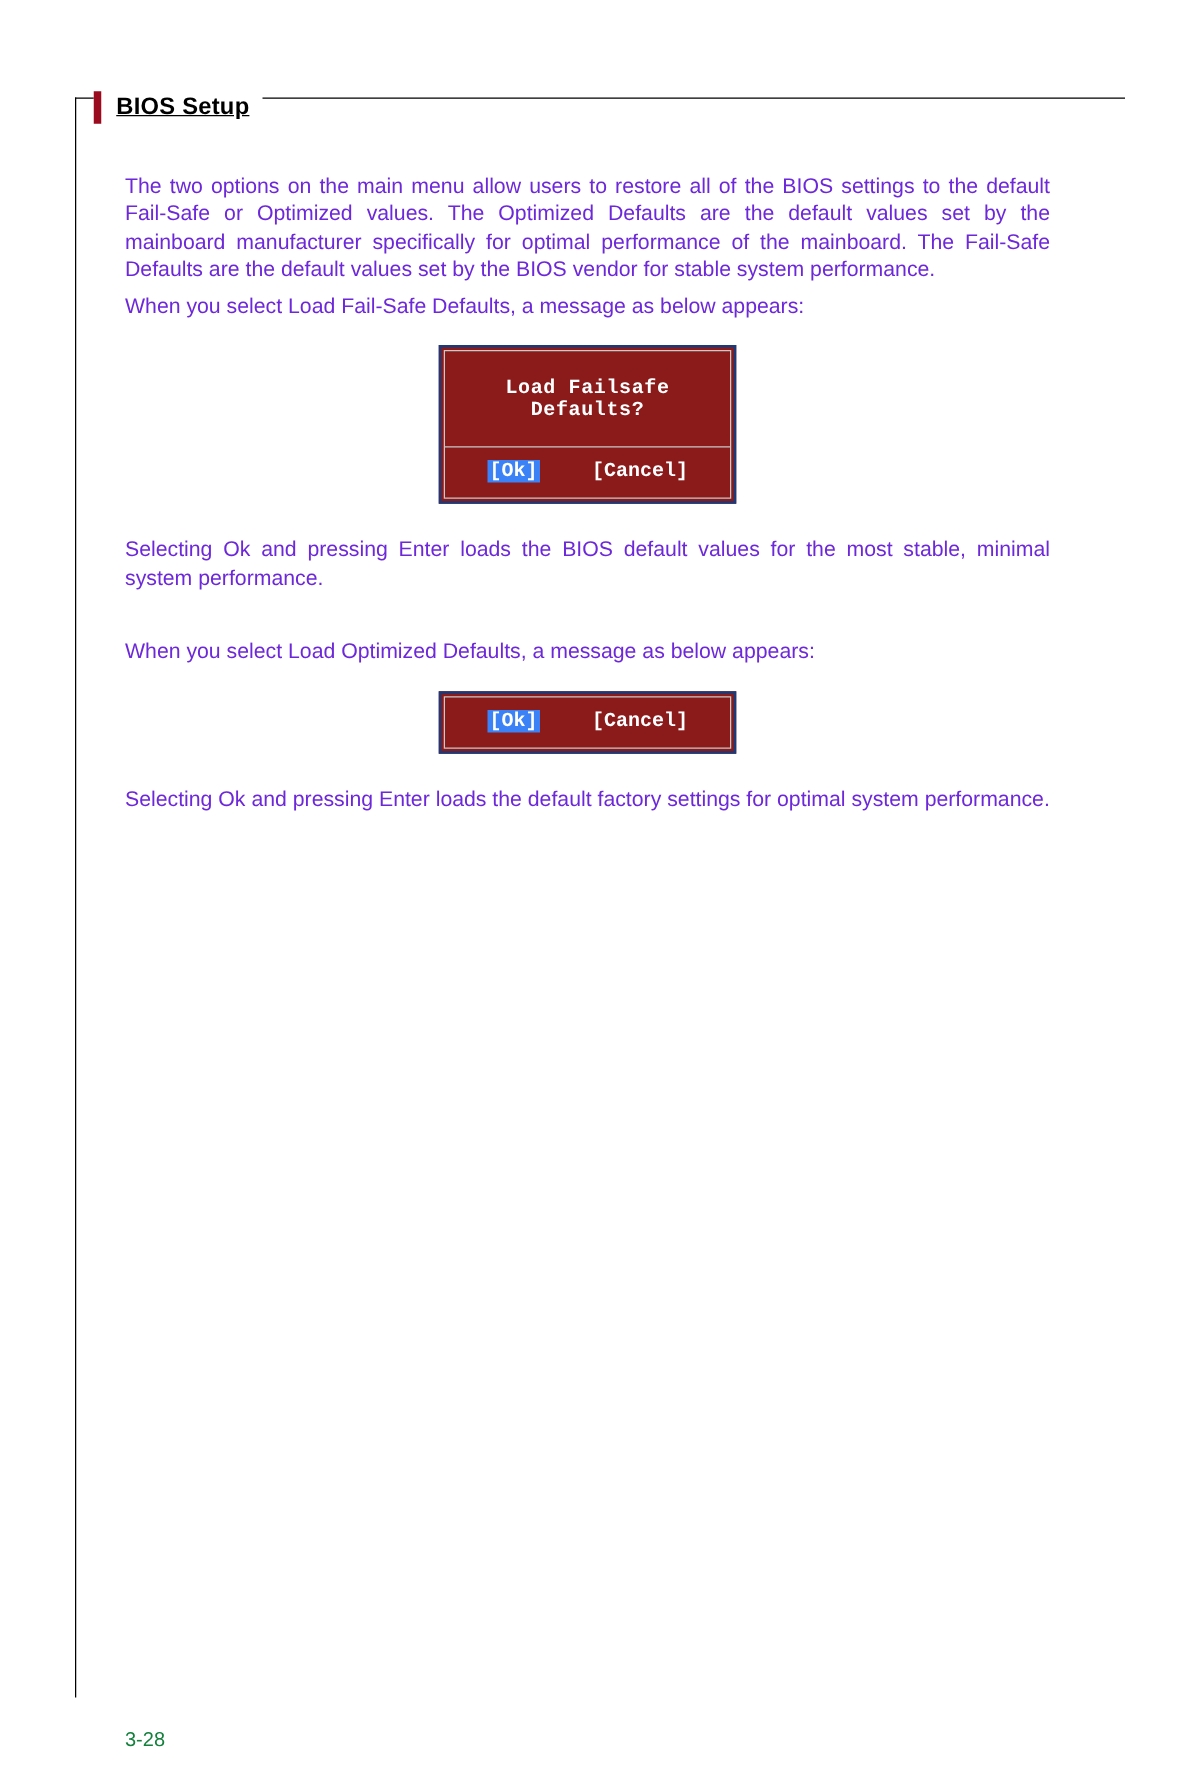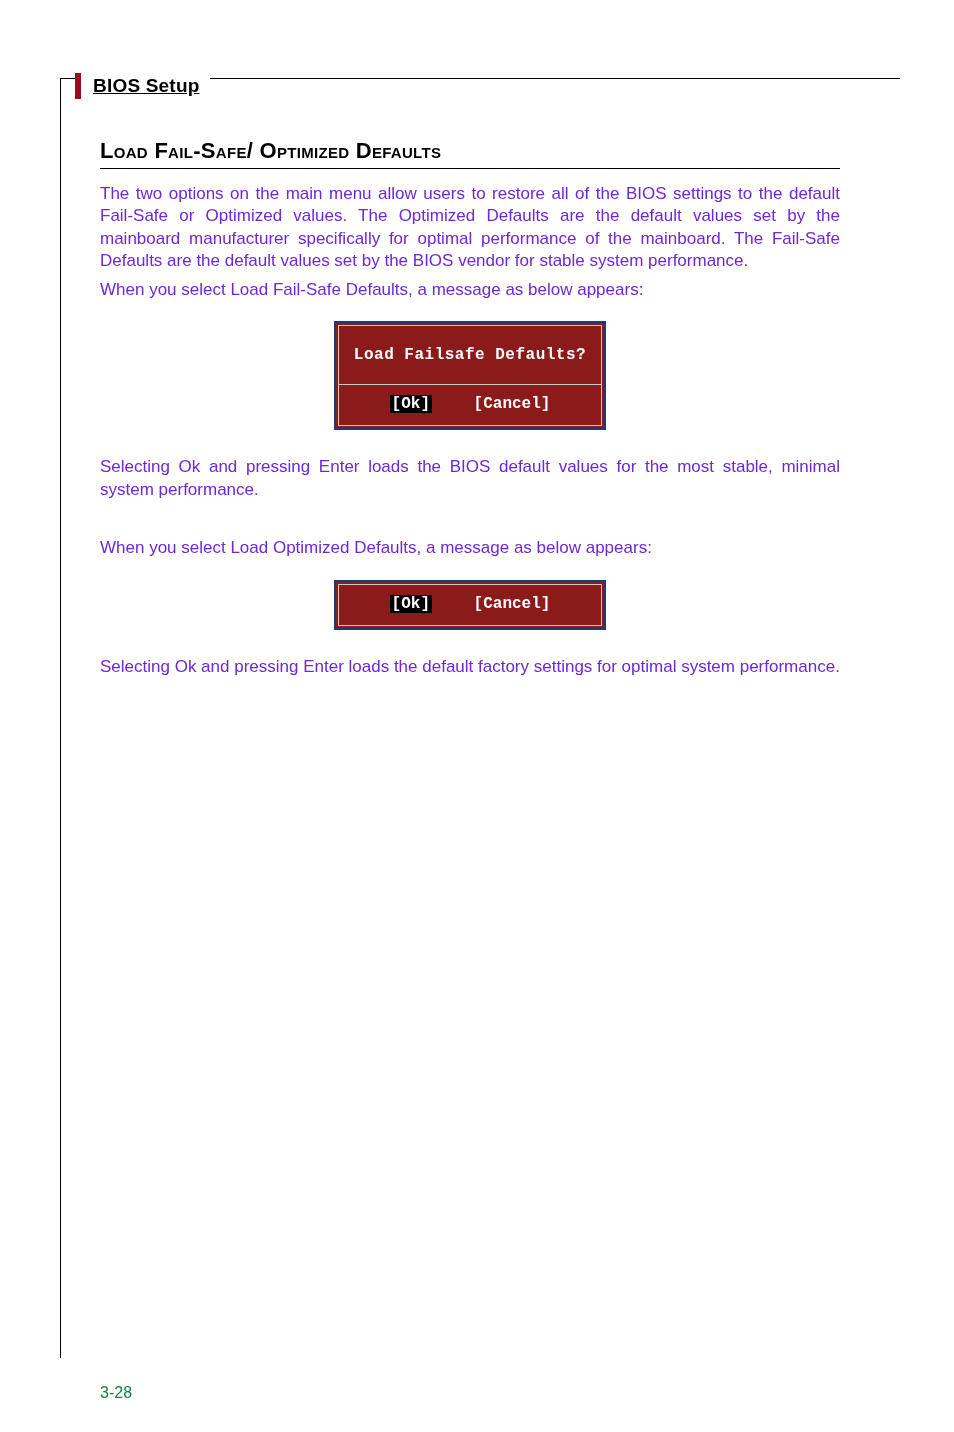--- a/index.html
+++ b/index.html
@@ -64,21 +64,21 @@
     .body-text {
       font-size: 17px;
       line-height: 1.32;
       color: #6d28d9;
       margin-bottom: 6px;
     }
     .body-text.justify {
       text-align: justify;
     }
     .dialog {
-      width: 272px;
+      width: 238px;
       margin: 20px auto 26px auto;
       border: 2px solid #1a3a7a;
       background: #8b1a1a;
       font-family: "Courier New", monospace;
       color: #fff;
       font-weight: bold;
       font-size: 16px;
     }
     .dialog-inner {
       border: 1px solid #c9c9c9;
@@ -92,21 +92,21 @@
     }
     .dialog-buttons {
       padding: 10px 0 12px 0;
       text-align: center;
     }
     .dialog-buttons span {
       display: inline-block;
       margin: 0 16px;
     }
     .btn-ok {
-      background: #000000;
+      background: #3b82f6;
       padding: 0 2px;
     }
     .spacer-lg {
       height: 30px;
     }
     .page-number {
       position: absolute;
       left: 100px;
       bottom: 30px;
       font-size: 16px;
@@ -118,21 +118,20 @@
 
 <div class="page-frame"></div>
 
 <div class="header-bar">
   <div class="header-accent"></div>
   <div class="header-title">BIOS Setup</div>
 </div>
 
 <div class="content">
 
-  <div class="section-title">Load Fail-Safe/ Optimized Defaults</div>
 
   <p class="body-text justify">The two options on the main menu allow users to restore all of the BIOS settings to the default Fail-Safe or Optimized values. The Optimized Defaults are the default values set by the mainboard manufacturer specifically for optimal performance of the mainboard. The Fail-Safe Defaults are the default values set by the BIOS vendor for stable system performance.</p>
   <p class="body-text">When you select Load Fail-Safe Defaults, a message as below appears:</p>
 
   <div class="dialog">
     <div class="dialog-inner">
       <div class="dialog-question">Load Failsafe Defaults?</div>
       <div class="dialog-buttons">
         <span class="btn-ok">[Ok]</span>
         <span>[Cancel]</span>

